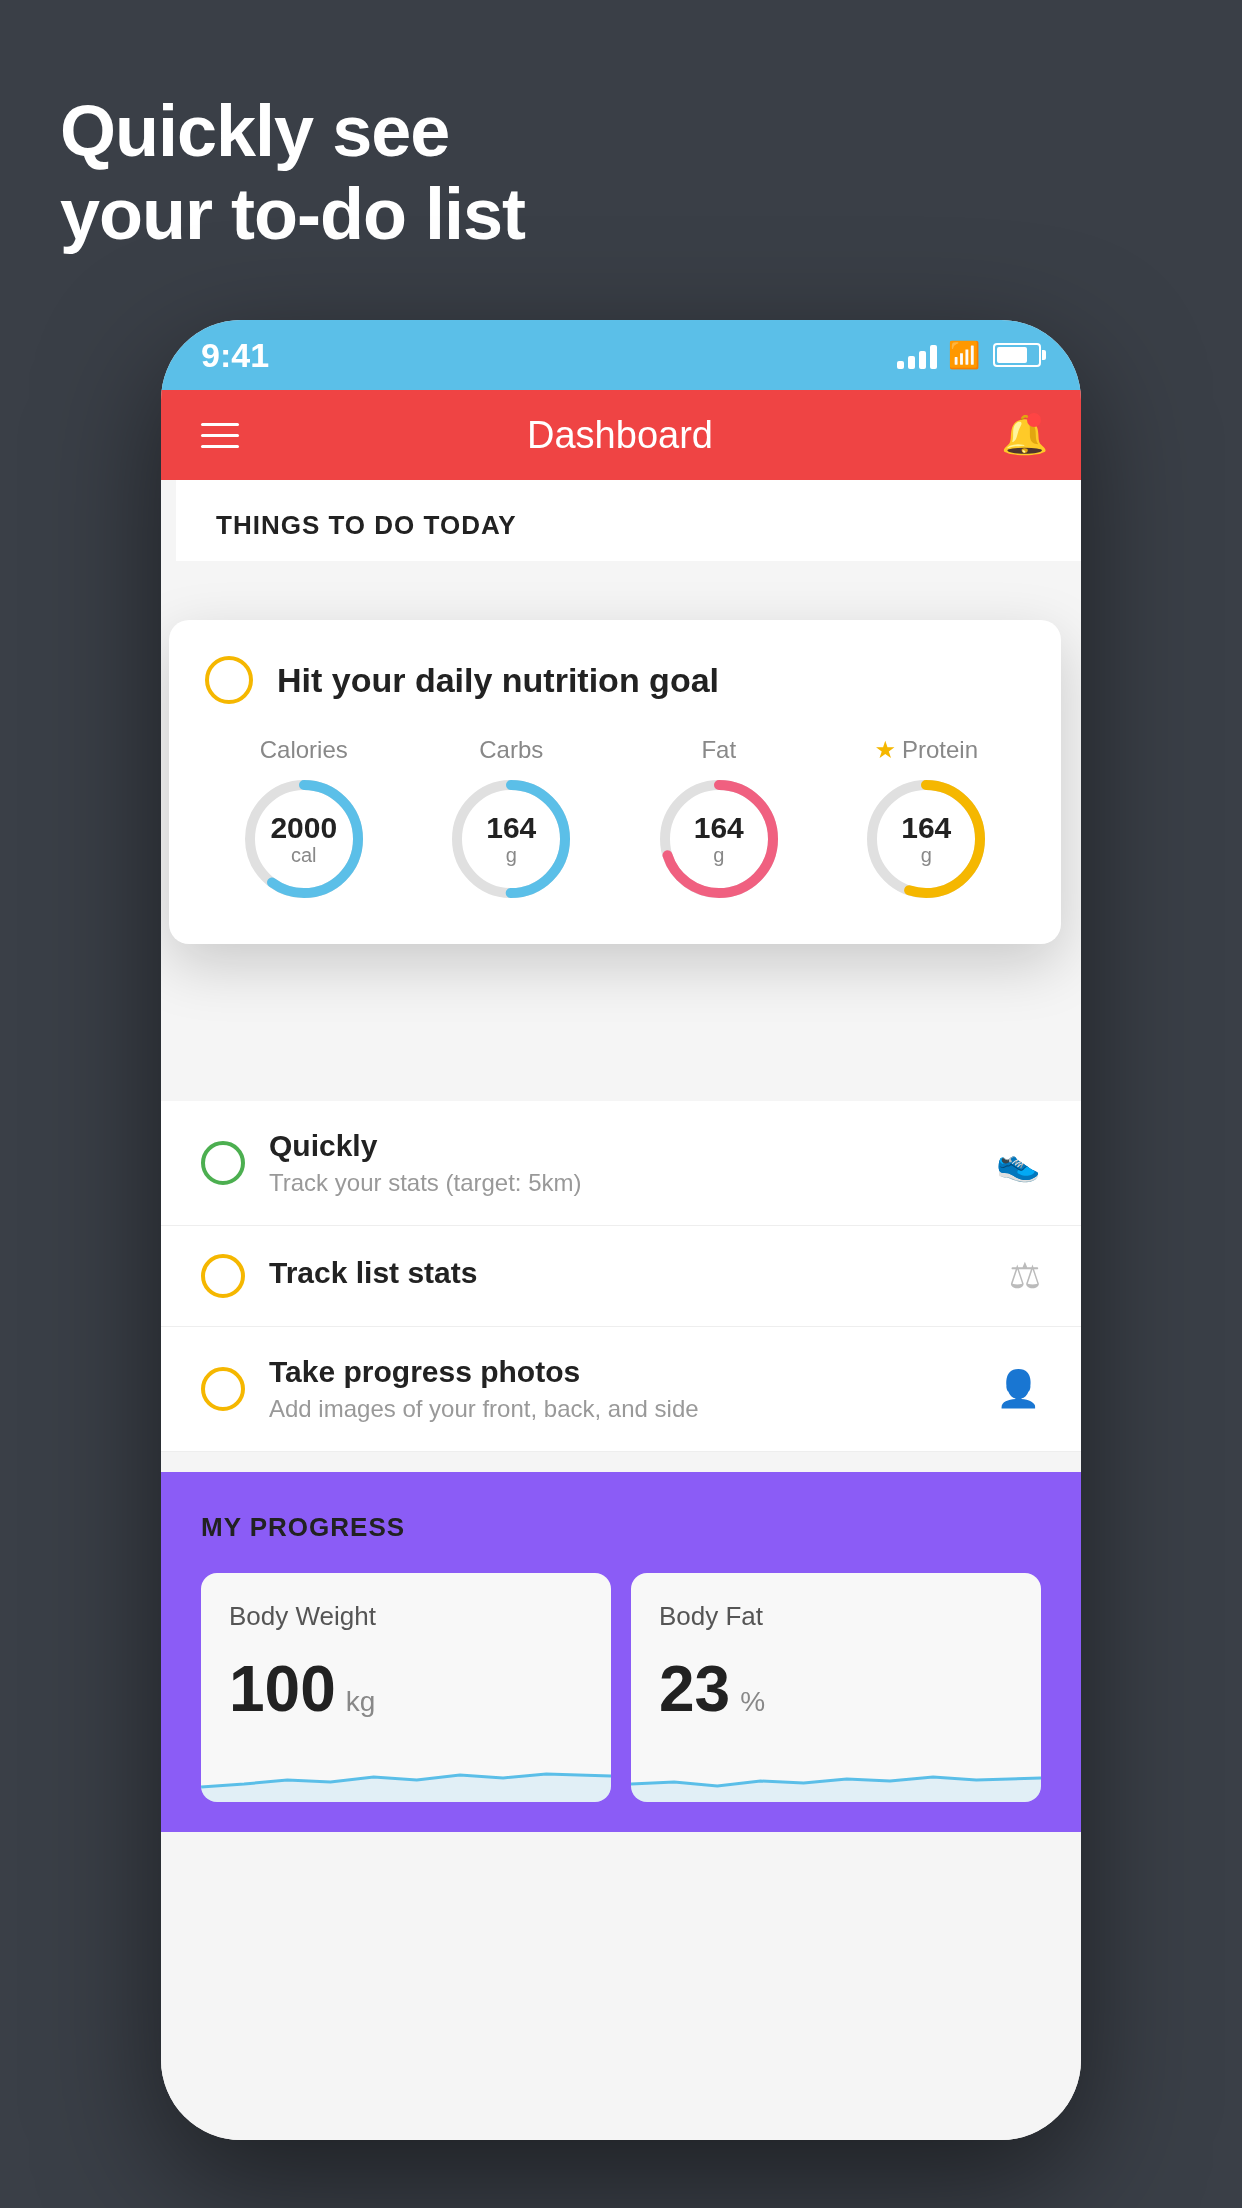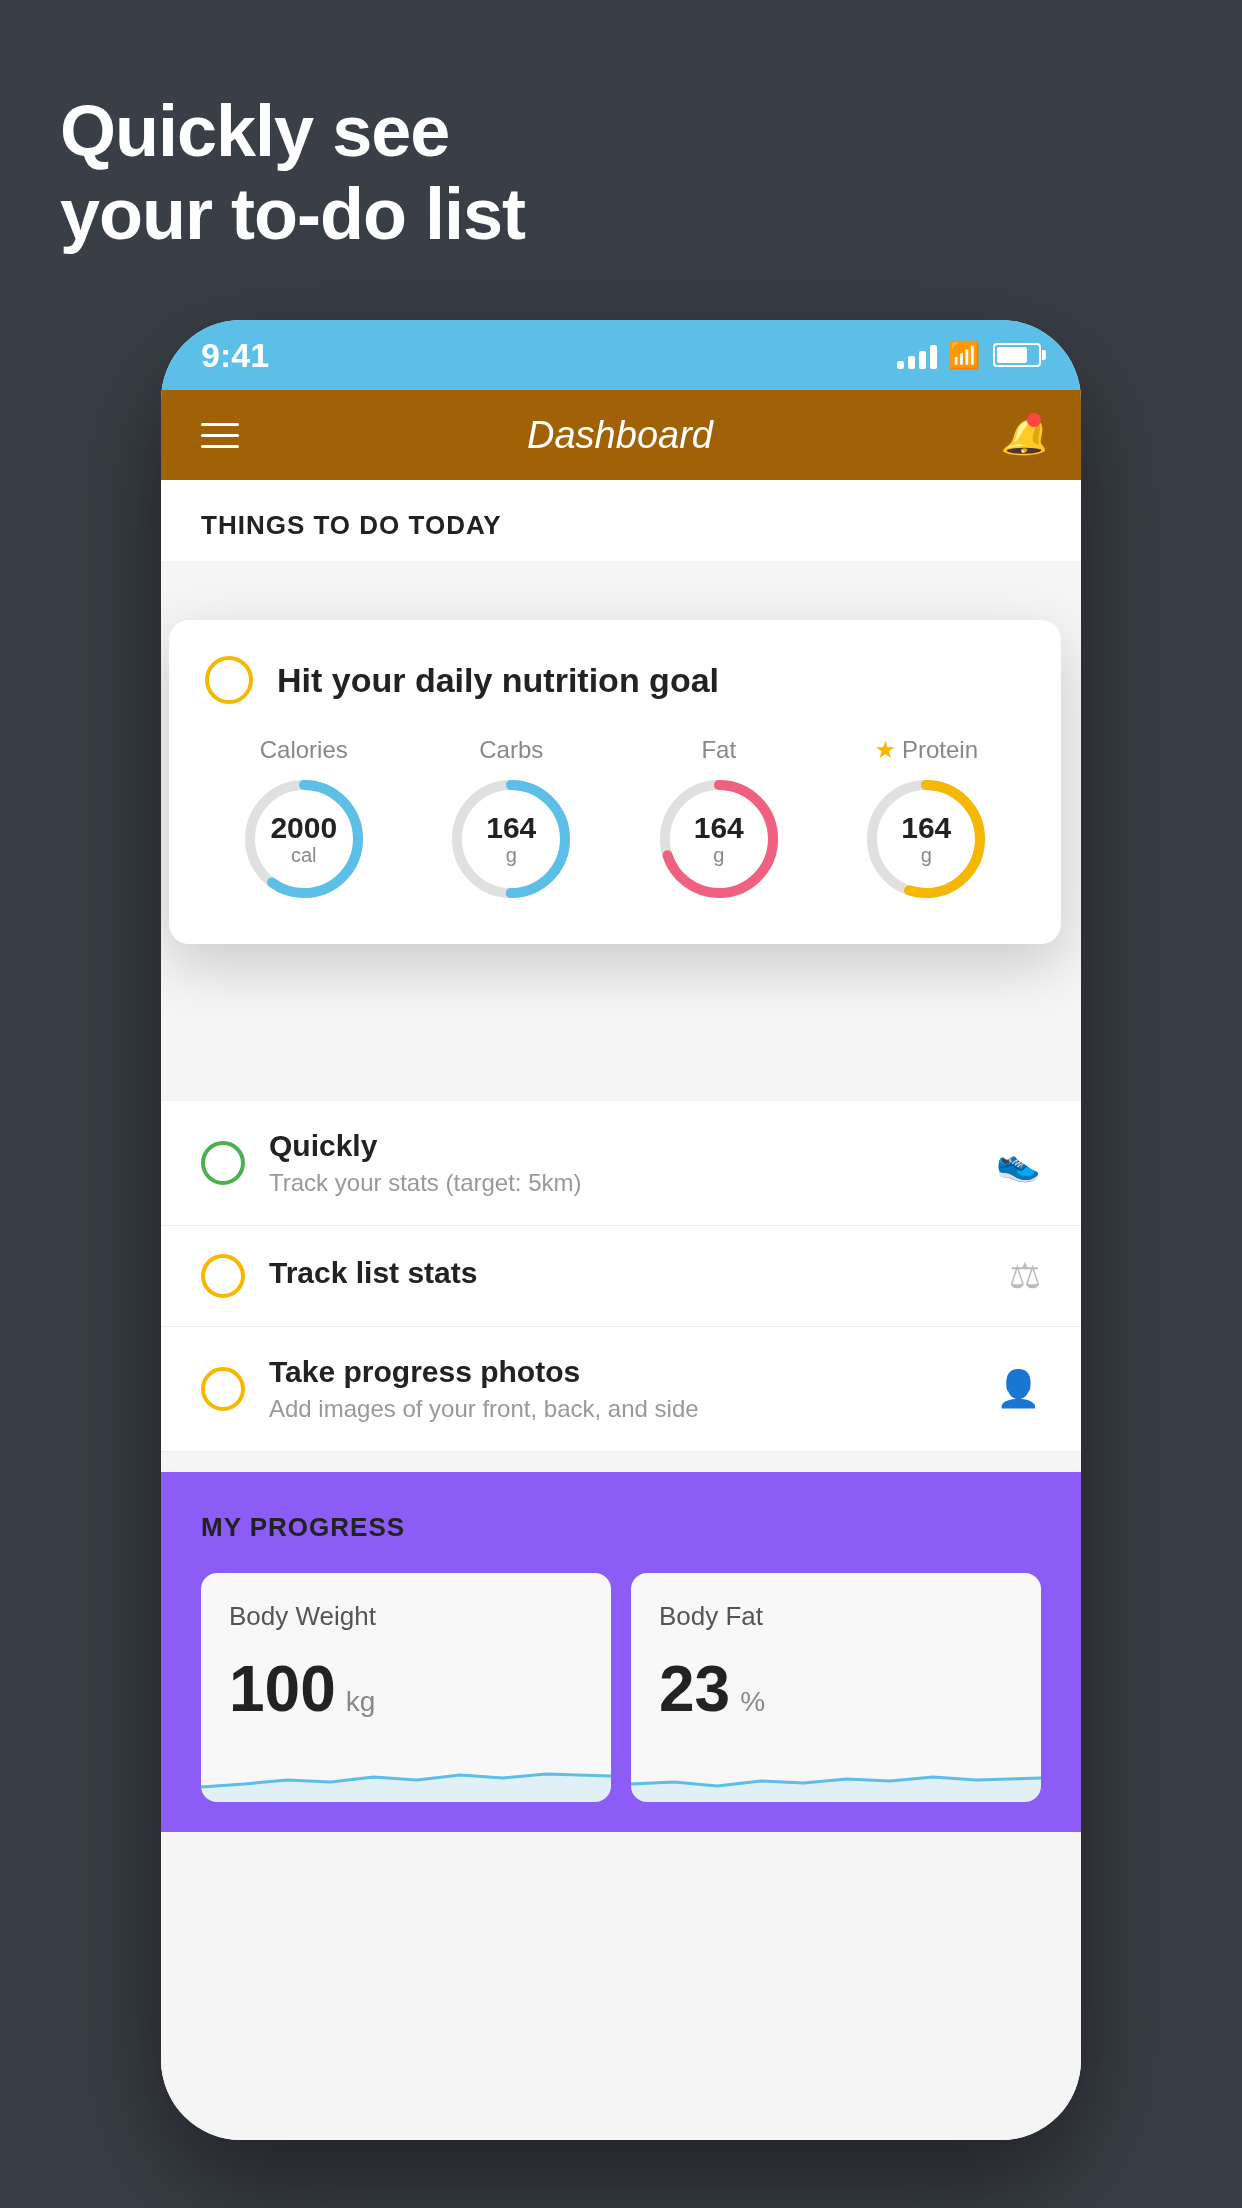--- a/index.html
+++ b/index.html
@@ -109,27 +109,26 @@
 
     .battery-fill {
       background: white;
       height: 100%;
       width: 75%;
       border-radius: 2px;
     }
 
     
     .nav-bar {
-      background: #a16207;
+      background: #ef4444;
       height: 90px;
       display: flex;
       align-items: center;
       justify-content: space-between;
       padding: 0 40px;
-      font-style: italic;
     }
 
     .hamburger {
       display: flex;
       flex-direction: column;
       gap: 8px;
     }
 
     .hamburger span {
       display: block;
@@ -172,20 +171,21 @@
       flex: 1;
       height: calc(1820px - 160px);
       overflow: hidden;
       position: relative;
     }
 
     
     .section-header {
       background: white;
       padding: 30px 40px 20px;
+      margin-left: 15px;
     }
 
     .section-title {
       font-size: 26px;
       font-weight: 800;
       color: #222;
       letter-spacing: 1px;
       text-transform: uppercase;
     }
 

